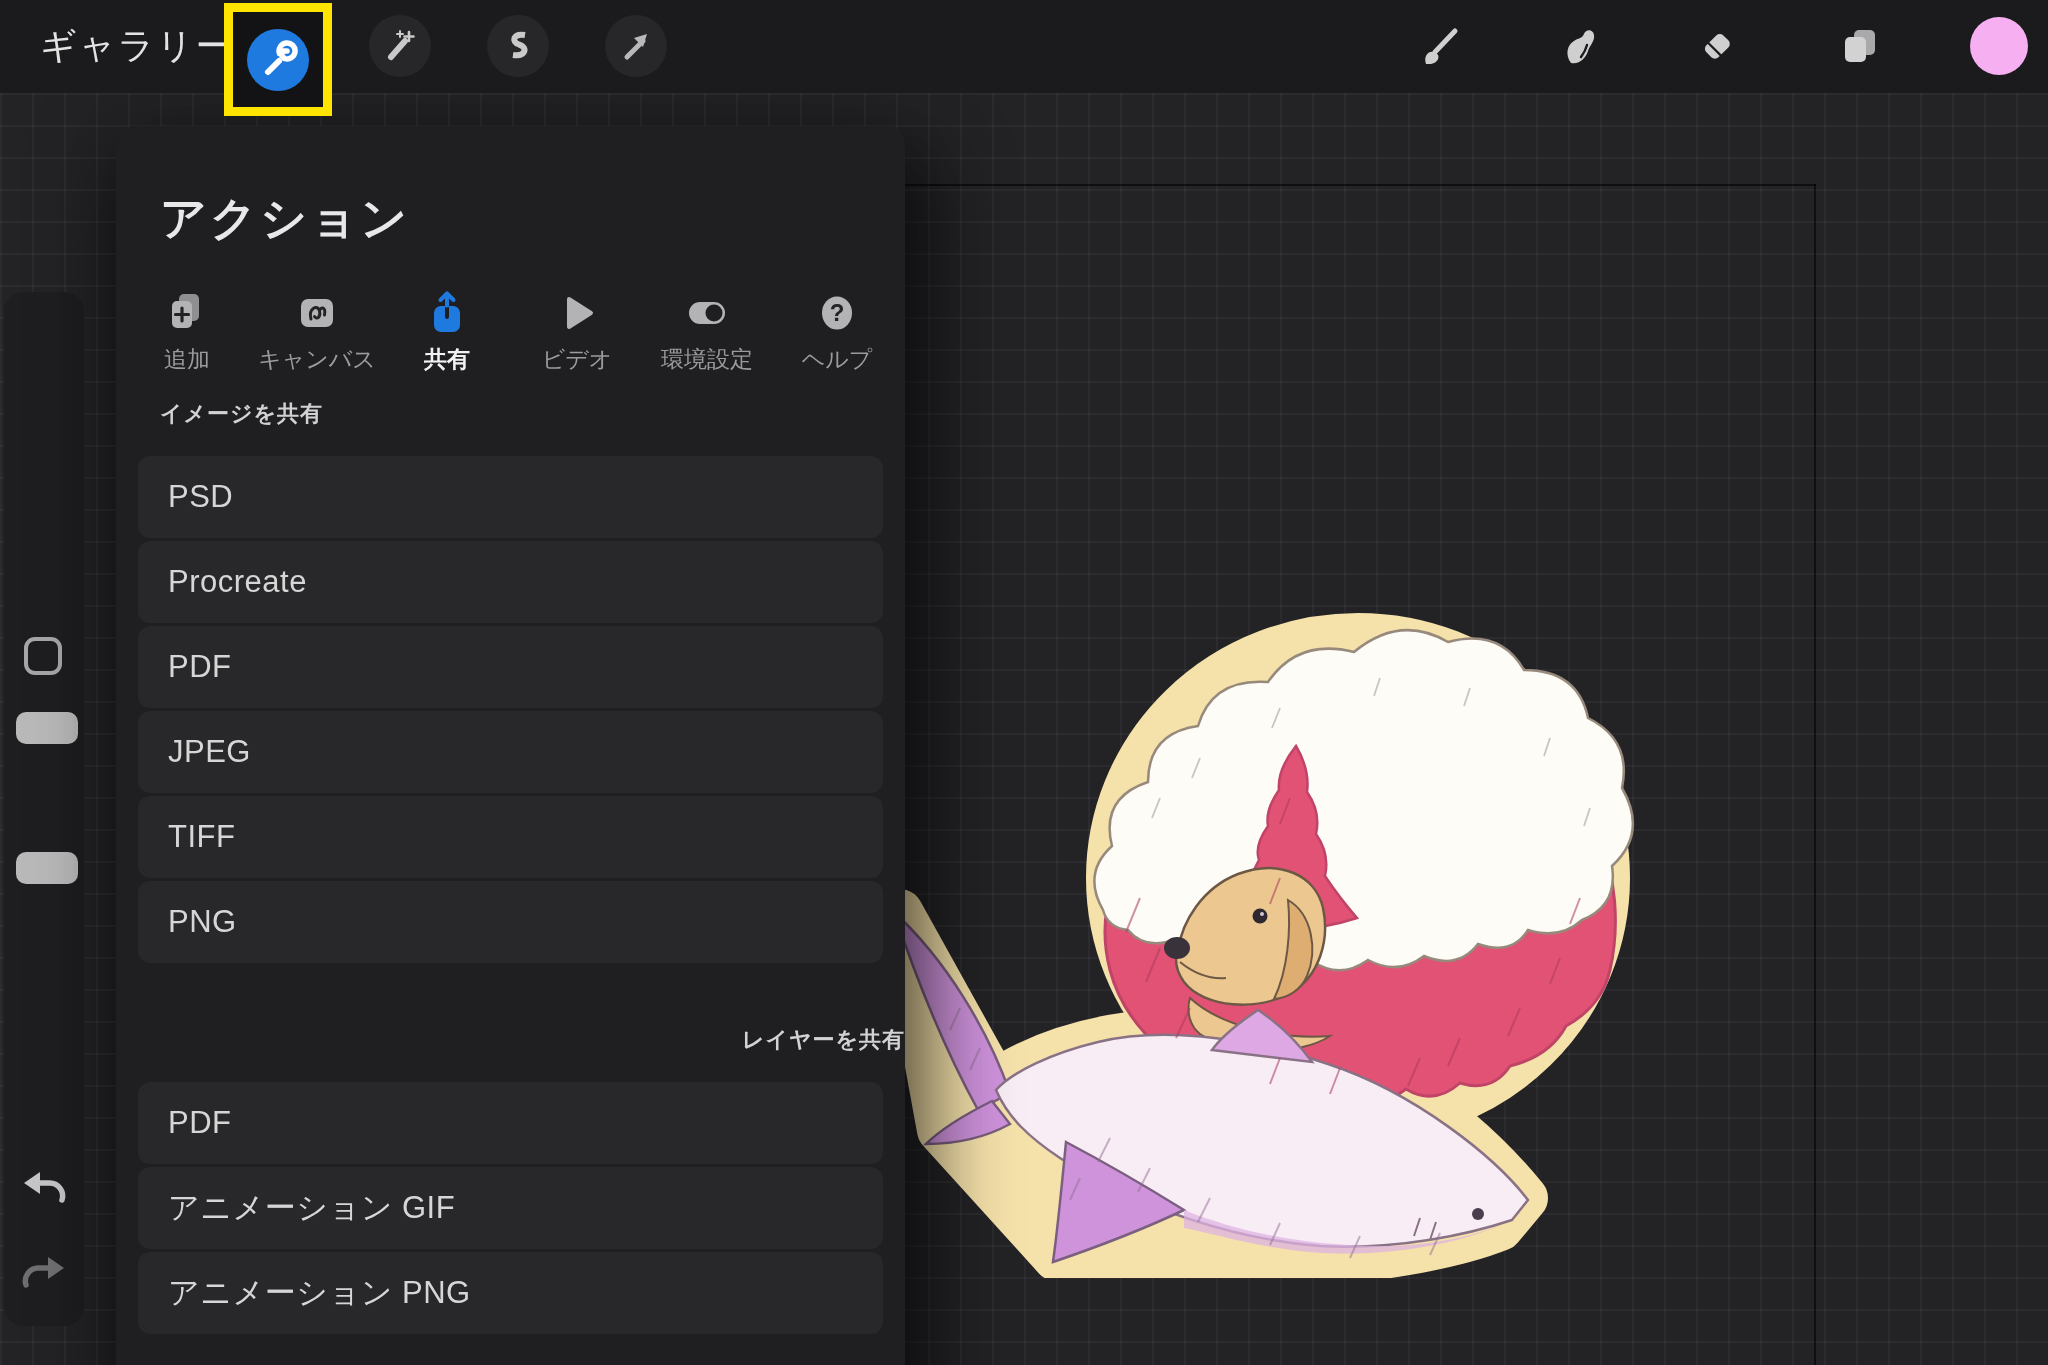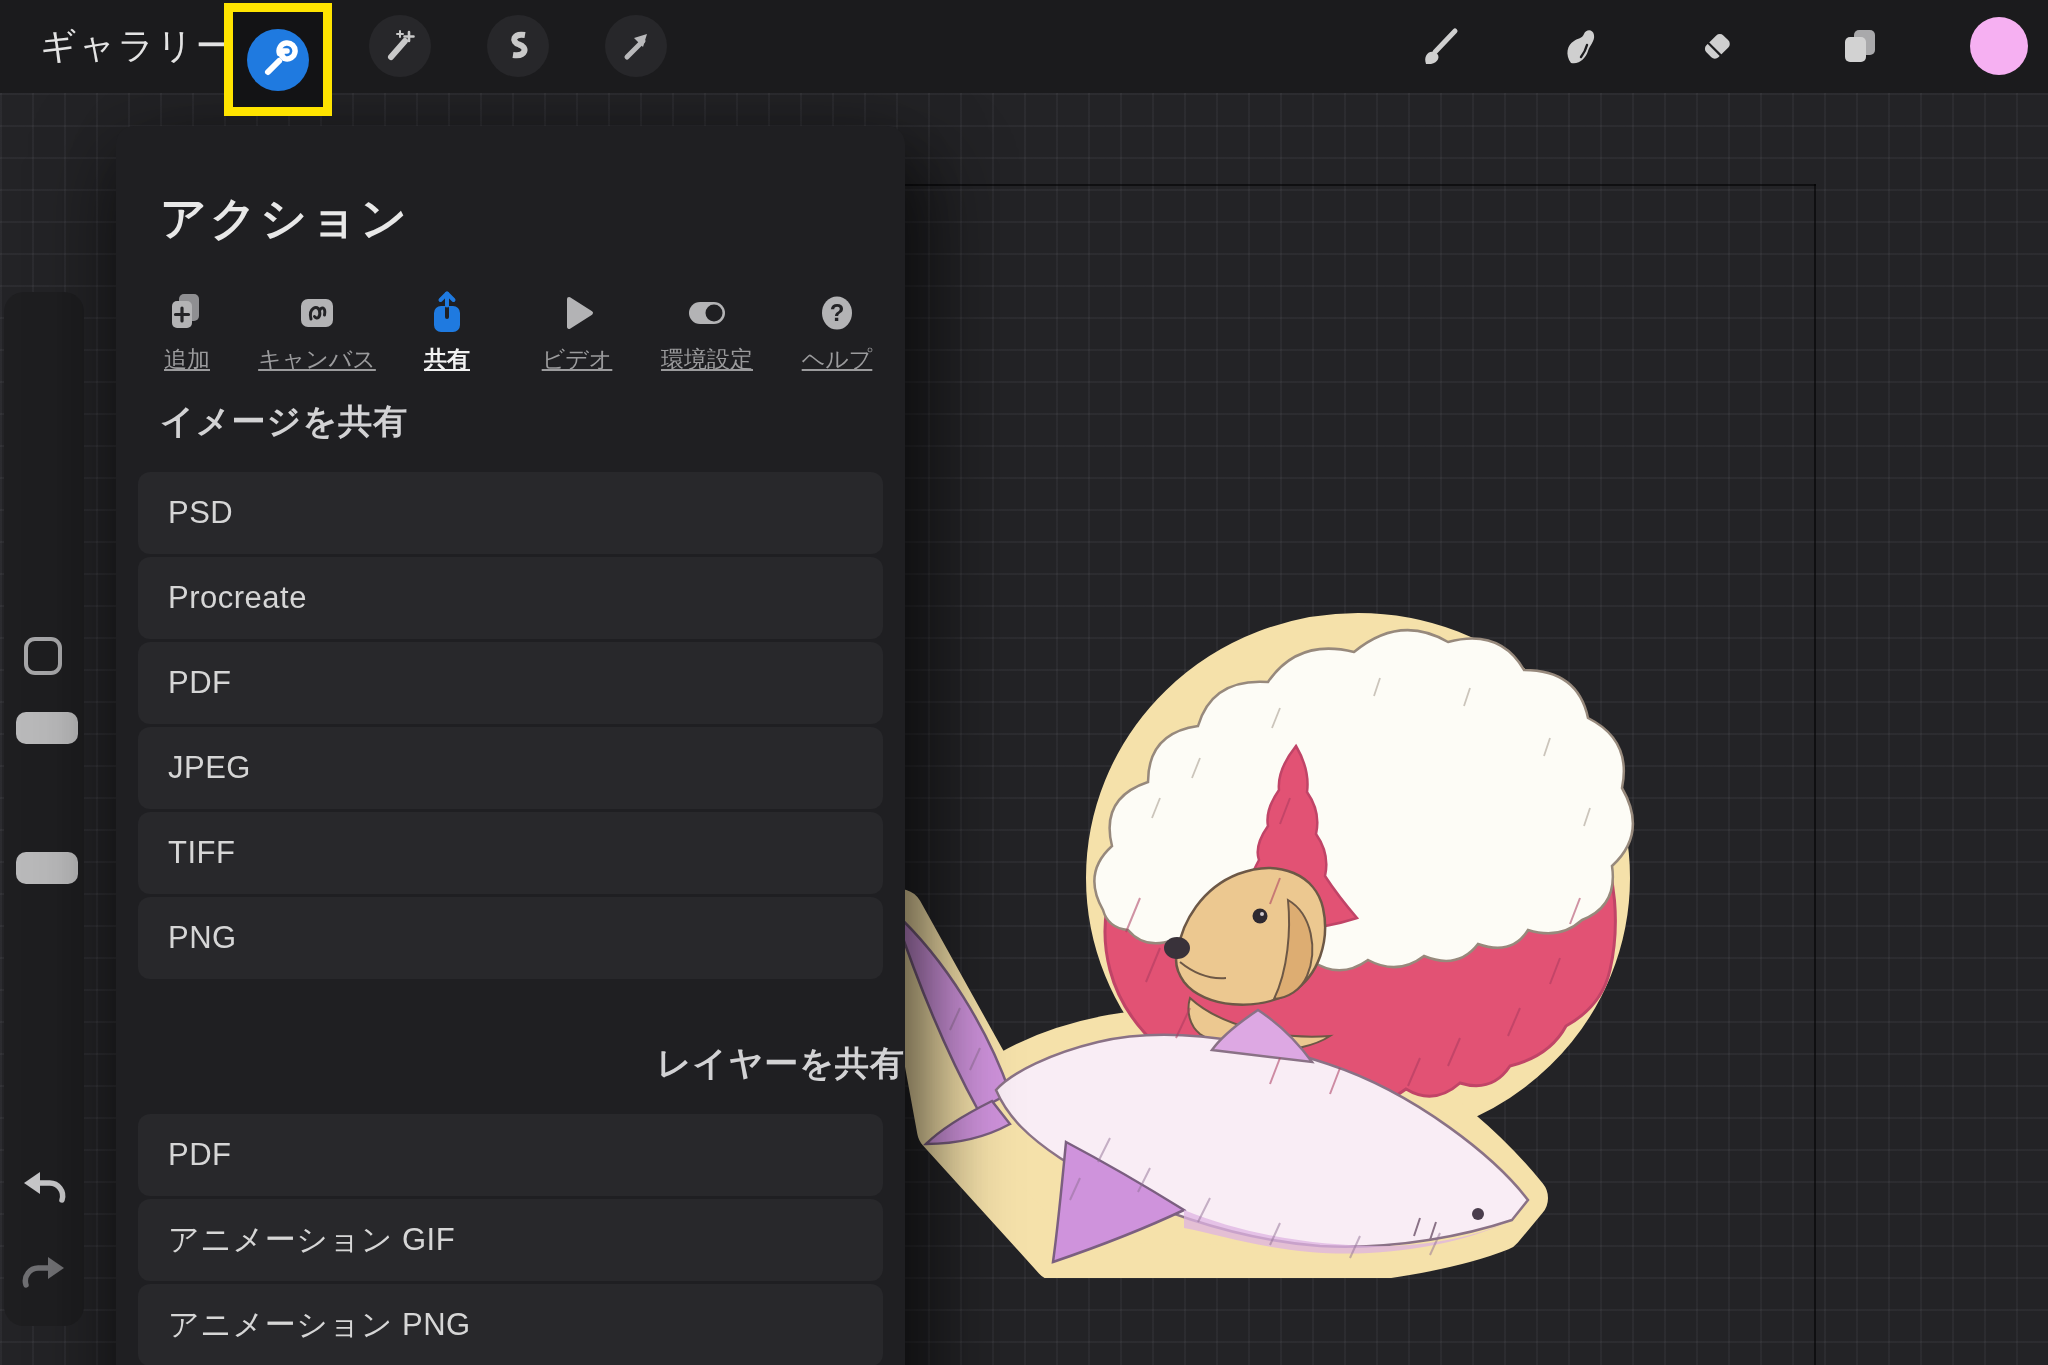--- a/index.html
+++ b/index.html
@@ -51,23 +51,23 @@
   
   .panel{
     position:absolute;left:116px;top:126px;width:789px;height:1400px;z-index:5;
     background:#1f1f22;border-radius:18px;
     box-shadow:0 26px 80px rgba(0,0,0,0.55), 34px 30px 80px rgba(0,0,0,0.38);
   }
   .panel-title{margin:62px 0 0 44px;font-size:46px;font-weight:600;color:#e8e8e8;letter-spacing:3px;}
   .tabs{display:flex;gap:12px;padding-left:12px;margin-top:40px;}
   .tab{width:118px;display:flex;flex-direction:column;align-items:center;gap:8px;}
   .tab .tab-icon{width:46px;height:46px;}
-  .tab .tab-label{font-size:23px;color:#9b9b9d;white-space:nowrap;text-decoration:underline;}
+  .tab .tab-label{font-size:23px;color:#9b9b9d;white-space:nowrap;}
   .tab.active .tab-label{color:#f2f2f2;font-weight:600;}
-  .section-label{margin-left:44px;font-size:34px;font-weight:600;color:#d2d2d4;letter-spacing:1px;}
+  .section-label{margin-left:44px;font-size:22px;font-weight:600;color:#d2d2d4;letter-spacing:1px;}
   .sec1{margin-top:24px;} .sec2{margin-top:62px;text-align:right;}
   .rows{margin:27px 22px 0 22px;}
   .row{height:82px;border-radius:12px;background:#28282b;margin-bottom:3px;
     display:flex;align-items:center;padding-left:30px;
     font-size:31px;color:#d6d6d6;letter-spacing:0.5px;}
   svg{display:block;}
 </style>
 </head>
 <body>
 

